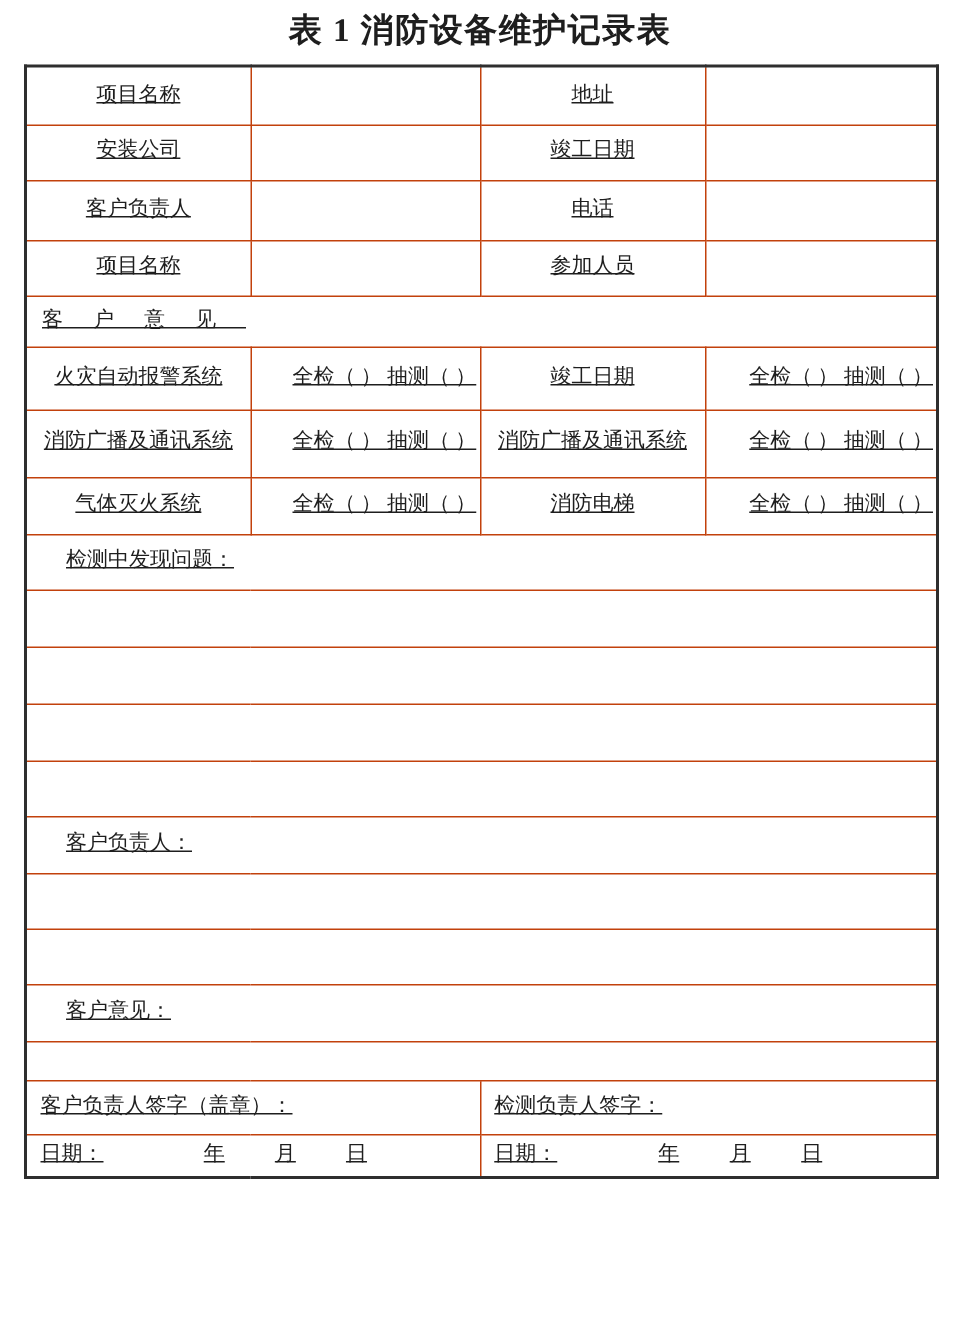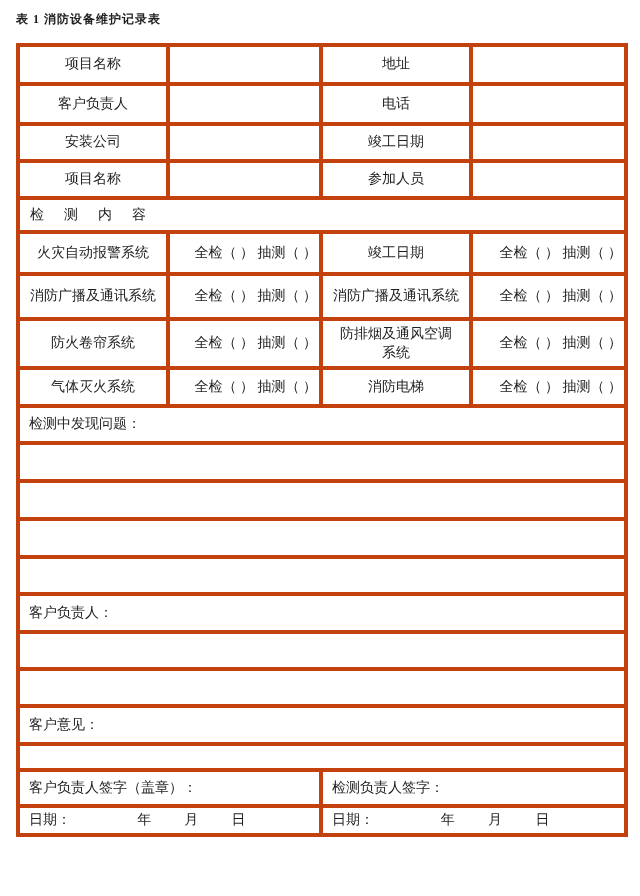--- a/index.html
+++ b/index.html
@@ -12,53 +12,54 @@
     height: 896px;
     font-family: "Liberation Serif", "DejaVu Serif", serif;
     color: #1e1e1e;
     overflow: hidden;
   }
   .page {
     padding: 9px 16px 0 16px;
     box-sizing: border-box;
   }
   .doc-title {
-    font-size: 12px;
+    font-size: 22px;
     font-weight: 600;
-    text-align: left;
+    text-align: center;
     letter-spacing: 1px;
     margin: 0 0 13px 0;
     line-height: 21px;
   }
   table.form {
     width: 608px;
     table-layout: fixed;
     border-collapse: collapse;
     border: 2px solid #2e2e2e;
   }
   td {
-    border: 4px solid #c2410c;
+    border: 1px solid #c2410c;
     font-size: 14px;
     vertical-align: middle;
     padding: 0;
     overflow: hidden;
     line-height: 1.3;
+    text-decoration: underline;
   }
   td.c { text-align: center; }
   td.chk {
     text-align: right;
     padding: 0 2px 0 3px;
     white-space: nowrap;
   }
   td.sys { white-space: pre-line; }
   td.sec {
     padding-left: 10px;
     letter-spacing: 20px;
   }
-  td.full { padding-left: 9px; }
+  td.full { padding-left: 26px; }
   td.sig { padding-left: 9px; }
   td.date-td { padding: 0 14px 0 9px; }
   .date-flex {
     display: flex;
     align-items: flex-end;
     width: 100%;
   }
   .date-flex .y { margin-left: 24%; }
   .date-flex .m { margin-left: 12%; }
   .date-flex .d { margin-left: 12%; }
@@ -77,60 +78,53 @@
       <col style="width:155px">
     </colgroup>
     <tbody>
 
       <tr style="height:39px">
         <td class="c">项目名称</td>
         <td></td>
         <td class="c">地址</td>
         <td></td>
       </tr>
+      <tr style="height:37px">
+        <td class="c">安装公司</td>
+        <td></td>
+        <td class="c">竣工日期</td>
+        <td></td>
+      </tr>
       <tr style="height:40px">
         <td class="c">客户负责人</td>
         <td></td>
         <td class="c">电话</td>
-        <td></td>
-      </tr>
-      <tr style="height:37px">
-        <td class="c">安装公司</td>
-        <td></td>
-        <td class="c">竣工日期</td>
         <td></td>
       </tr>
       <tr style="height:37px">
         <td class="c">项目名称</td>
         <td></td>
         <td class="c">参加人员</td>
         <td></td>
       </tr>
 
       <tr style="height:34px">
-        <td class="sec" colspan="4">检测内容</td>
+        <td class="sec" colspan="4">客户意见</td>
       </tr>
 
       <tr style="height:42px">
         <td class="c sys">火灾自动报警系统</td>
         <td class="chk">全检（ ） 抽测（ ）</td>
         <td class="c sys">竣工日期</td>
         <td class="chk">全检（ ） 抽测（ ）</td>
       </tr>
       <tr style="height:45px">
         <td class="c sys">消防广播及通讯系统</td>
         <td class="chk">全检（ ） 抽测（ ）</td>
         <td class="c sys">消防广播及通讯系统</td>
-        <td class="chk">全检（ ） 抽测（ ）</td>
-      </tr>
-      <tr style="height:49px">
-        <td class="c sys">防火卷帘系统</td>
-        <td class="chk">全检（ ） 抽测（ ）</td>
-        <td class="c sys">防排烟及通风空调
-系统</td>
         <td class="chk">全检（ ） 抽测（ ）</td>
       </tr>
       <tr style="height:38px">
         <td class="c sys">气体灭火系统</td>
         <td class="chk">全检（ ） 抽测（ ）</td>
         <td class="c sys">消防电梯</td>
         <td class="chk">全检（ ） 抽测（ ）</td>
       </tr>
 
       <tr style="height:37px">

